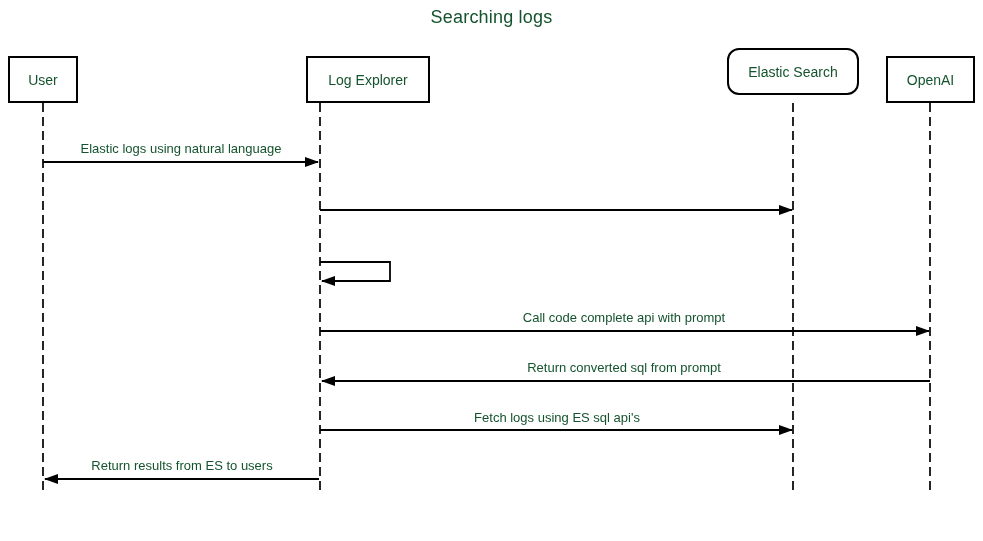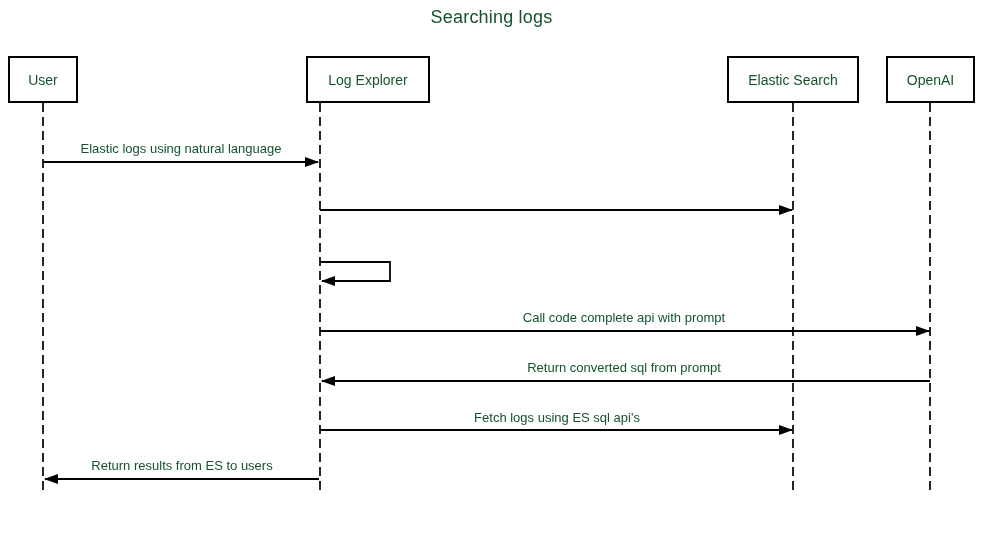--- a/index.html
+++ b/index.html
@@ -75,21 +75,21 @@
   </svg>
 
   <div class="diagram-title">Searching logs</div>
 
   <div class="participant" style="left:8px; top:56px; width:70px; height:47px;">
     <span>User</span>
   </div>
   <div class="participant" style="left:258px; top:56px; width:124px; height:47px;margin-left:48px;">
     <span>Log Explorer</span>
   </div>
-  <div class="participant" style="left:727px; top:56px; width:132px; height:47px;">
+  <div class="participant" style="left:727px; top:48px; width:132px; height:47px;border-radius:12px;">
     <span>Elastic Search</span>
   </div>
   <div class="participant" style="left:886px; top:56px; width:89px; height:47px;">
     <span>OpenAI</span>
   </div>
 
   <div class="msg-label" style="left:181px; top:141px;">Elastic logs using natural language</div>
   <div class="msg-label" style="left:624px; top:310px;">Call code complete api with prompt</div>
   <div class="msg-label" style="left:624px; top:360px;">Return converted sql from prompt</div>
   <div class="msg-label" style="left:182px; top:458px;">Return results from ES to users</div>

